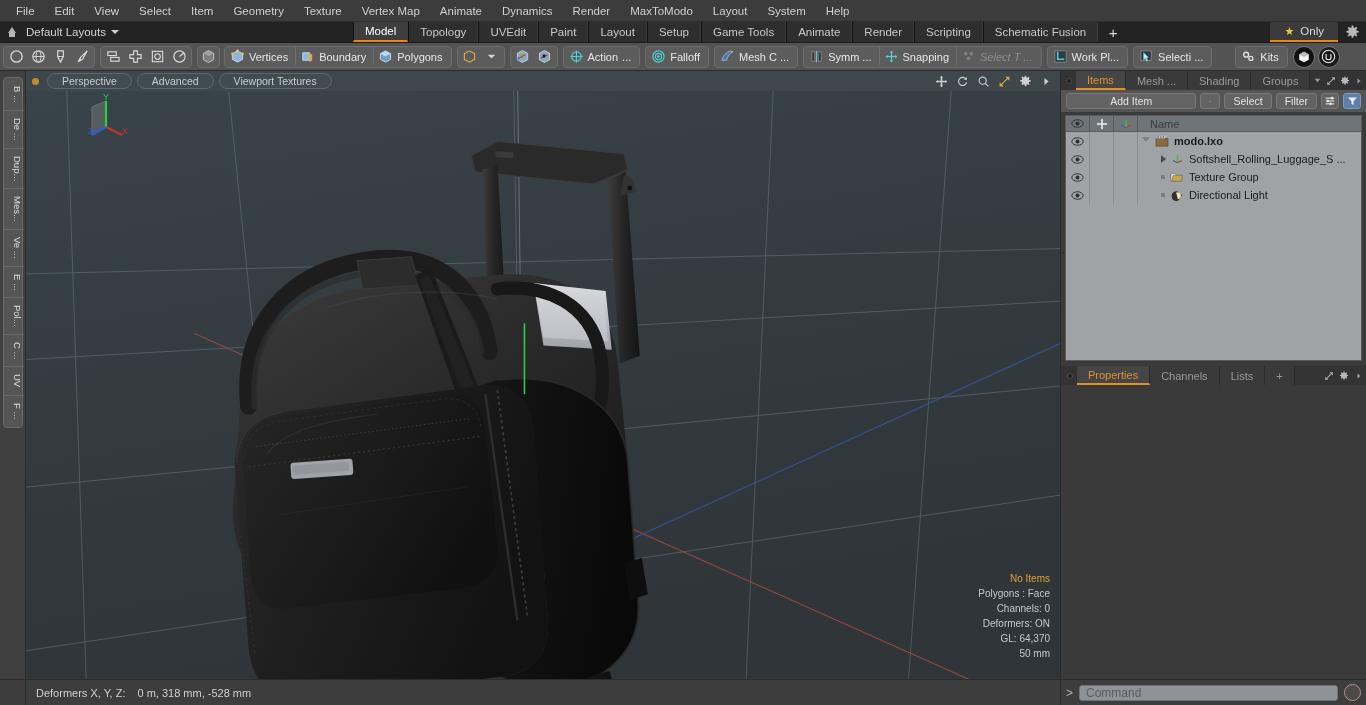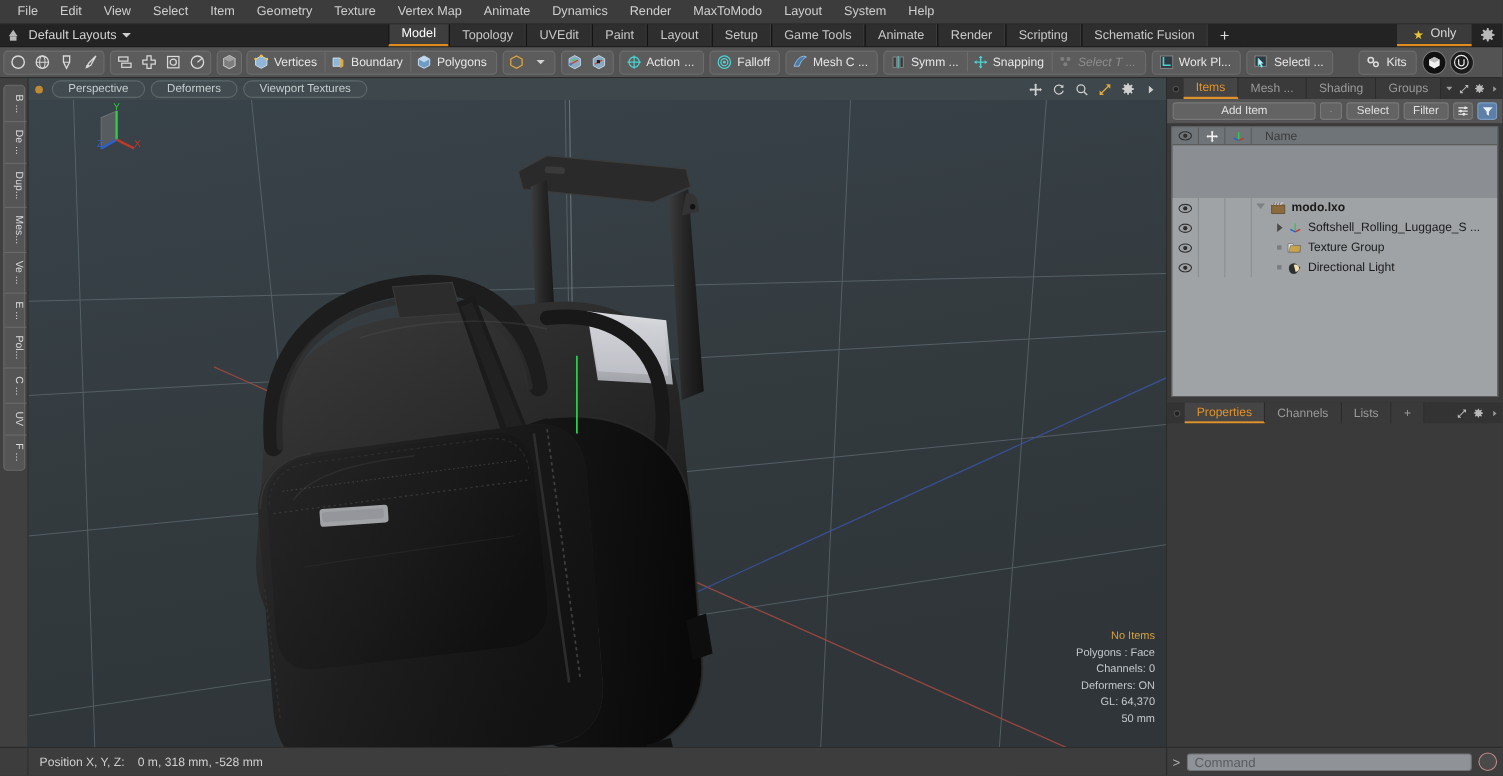--- a/index.html
+++ b/index.html
@@ -168,21 +168,21 @@
     background:#636363; border:1px solid #787878; border-radius:3px;
     color:#e2e2e2; font-size:10.5px; cursor:default; padding:0 8px;
   }
   #add-item{ flex:1; justify-content:center; }
   #add-item-caret{ width:20px; }
   .sq-btn{ width:18px; height:16px; padding:0; }
   .sq-btn.blue{ background:#5d7fa8; border-color:#7a9cc4; }
 
   #items-table{
     flex:1; background:#8b8f93; margin:3px 4px 0 4px; display:flex; flex-direction:column;
-    border:1px solid #5a5a5a; min-height:0;gap:48px;
+    border:1px solid #5a5a5a; min-height:0;
   }
   #items-head{
     height:16px; background:#6f7478; display:flex; align-items:center;
     border-bottom:1px solid #5a5a5a; flex:0 0 16px;
   }
   .col-eye,.col-c2,.col-c3{ width:24px; display:flex;align-items:center;justify-content:center;
      border-right:1px solid #5a5a5a; height:100%; }
   .col-name{ flex:1; color:#3c3c3c; font-size:11px; padding-left:12px; display:flex;align-items:center; }
   #items-body{ flex:1; background:#9fa3a6; overflow:hidden; }
   .irow{ height:18px; display:flex; align-items:center; cursor:default; }
@@ -522,21 +522,21 @@
       <div class="vtab">C ...</div>
       <div class="vtab">UV</div>
       <div class="vtab">F ...</div>
     </div>
   </div>
 
   <div id="vpcol">
     <div id="vpheader">
       <span class="vp-dot"></span>
       <div class="vpbtn">Perspective</div>
-      <div class="vpbtn">Deformers</div>
+      <div class="vpbtn">Advanced</div>
       <div class="vpbtn">Viewport Textures</div>
       <div id="vpheader-spacer"></div>
       <div class="vpicon">
         <svg width="13" height="13" viewBox="0 0 16 16">
             <path d="M8 1l2 2H9v4h4V6l2 2-2 2V9H9v4h1l-2 2-2-2h1V9H3v1L1 8l2-2v1h4V3H6z" fill="#cfcfcf"></path>
           </svg>
         </div>
       <div class="vpicon">
         <svg width="13" height="13" viewBox="0 0 16 16">
             <path d="M12.5 5.5A5 5 0 1 0 13 9" fill="none" stroke="#cfcfcf" stroke-width="1.4"></path>
@@ -903,21 +903,21 @@
           </div>
       </div>
       <div id="props-body"></div>
     </div>
   </div>
 </div>
 
 <div id="bottombar">
   <div id="bb-left"></div>
   <div id="position-readout">
-    <span class="lbl">Position X, Y, Z:</span>
+    <span class="lbl">Deformers X, Y, Z:</span>
     <span>0 m, 318 mm, -528 mm</span>
   </div>
   <div id="cmd-wrap">
     <span id="cmd-prompt">&gt;</span>
     <input id="cmd-input" type="text" placeholder="Command" style="">
     <div id="cmd-stop"></div>
   </div>
 </div>
 
 </body></html>

